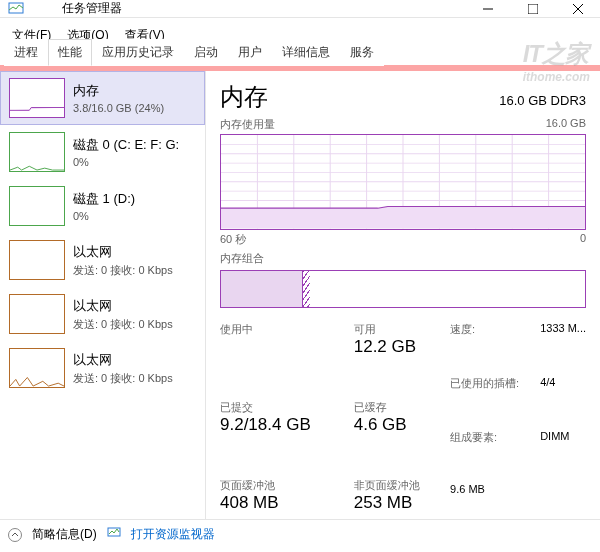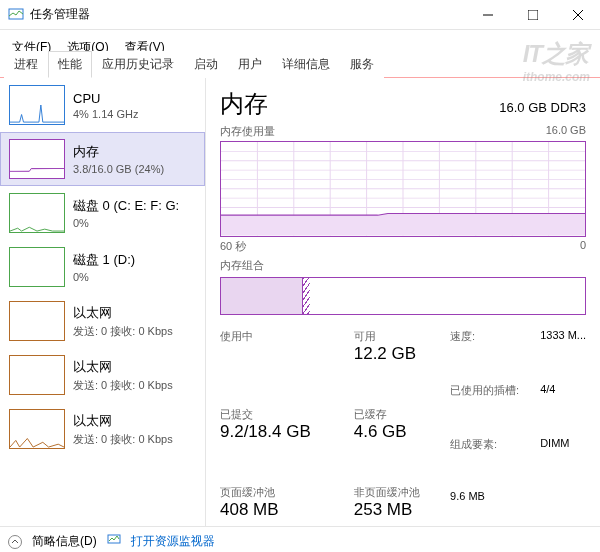--- a/index.html
+++ b/index.html
@@ -1,25 +1,25 @@
 <!DOCTYPE html>
 <html><head>
 <meta charset="utf-8">
 <style>
 * { box-sizing: border-box; margin: 0; padding: 0; font-family: "Microsoft YaHei", "Segoe UI", sans-serif; }
 body { width: 600px; height: 552px; background: #fff; font-size: 12px; color: #000; overflow: hidden; position: relative; }
-.titlebar { height: 30px; background: #fff; display: flex; align-items: center; padding-left: 8px; border-bottom: 1px solid #e5e5e5; }
+.titlebar { height: 18px; background: #fff; display: flex; align-items: center; padding-left: 8px; border-bottom: 1px solid #e5e5e5; gap: 32px; }
 .titlebar .icon { width: 16px; height: 16px; margin-right: 6px; }
 .titlebar .title { font-size: 12px; flex: 1; }
 .winbtns { display: flex; }
 .winbtn { width: 45px; height: 30px; display: flex; align-items: center; justify-content: center; color: #000; }
 .winbtn svg { width: 10px; height: 10px; }
 .menubar { height: 20px; display: flex; align-items: center; padding-left: 6px; gap: 4px; font-size: 12px; }
 .menubar span { padding: 2px 6px; margin-top: 14px; }
-.tabs { display: flex; border-bottom: 1px solid #fca5a5; padding-left: 4px; gap: 0; font-size: 12px; }
+.tabs { display: flex; border-bottom: 6px solid #fca5a5; padding-left: 4px; gap: 0; font-size: 12px; }
 .tab { padding: 4px 9px; border: 1px solid transparent; position: relative; top: 1px; background: #fff; color: #333; }
 .tab.active { border: 1px solid #d9d9d9; border-bottom: 1px solid #fff; }
 .main { display: flex; height: 448px; }
 .sidebar { width: 206px; border-right: 1px solid #e5e5e5; overflow-y: auto; overflow-x: hidden; }
 .sidebar::-webkit-scrollbar { width: 16px; }
 .sidebar::-webkit-scrollbar-thumb { background: #cdcdcd; border: 3px solid #f0f0f0; }
 .sidebar::-webkit-scrollbar-track { background: #f0f0f0; }
 .side-item { display: flex; padding: 6px 8px; gap: 8px; border: 1px solid transparent; }
 .side-item.selected { background: #e5e5f7; border: 1px solid #b3b3e6; }
 .thumb { width: 56px; height: 40px; border: 1px solid; flex-shrink: 0; position: relative; background: #fff; }
@@ -101,31 +101,20 @@
   <div class="tab">详细信息</div>
   <div class="tab">服务</div>
 </div>
 
 <div class="watermark">
   <span>IT之家</span><small>ithome.com</small>
 </div>
 
 <div class="main">
   <div class="sidebar">
-    <div class="side-item">
-      <div class="thumb cpu">
-          <svg viewBox="0 0 56 40" preserveAspectRatio="none">
-            <polyline points="0,38 10,38 12,30 14,38 30,38 32,20 34,38 56,38" fill="none" stroke="#2e7cd6"></polyline>
-          </svg>
-        </div>
-      <div class="side-text">
-          <div class="side-title">CPU</div>
-          <div class="side-sub">4% 1.14 GHz</div>
-        </div>
-    </div>
     <div class="side-item selected">
       <div class="thumb mem">
           <svg viewBox="0 0 56 40" preserveAspectRatio="none">
             <polyline points="0,33 20,33 22,30 56,30" fill="#f0ddf6" stroke="#9b3fb5"></polyline>
           </svg>
         </div>
       <div class="side-text">
           <div class="side-title">内存</div>
           <div class="side-sub">3.8/16.0 GB (24%)</div>
         </div>

